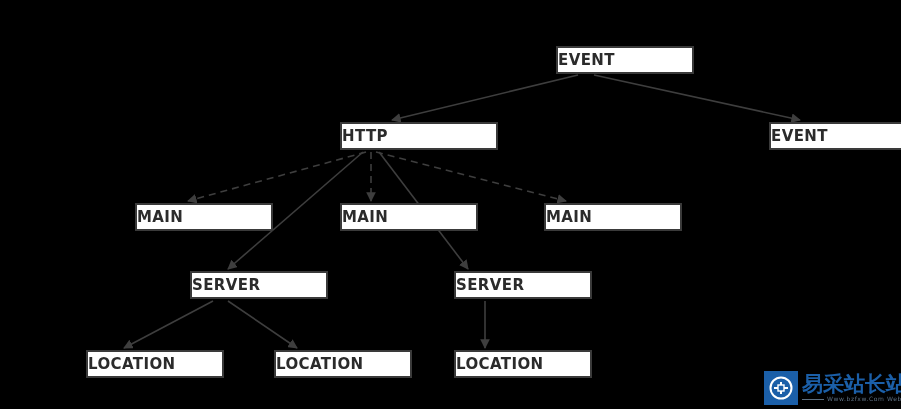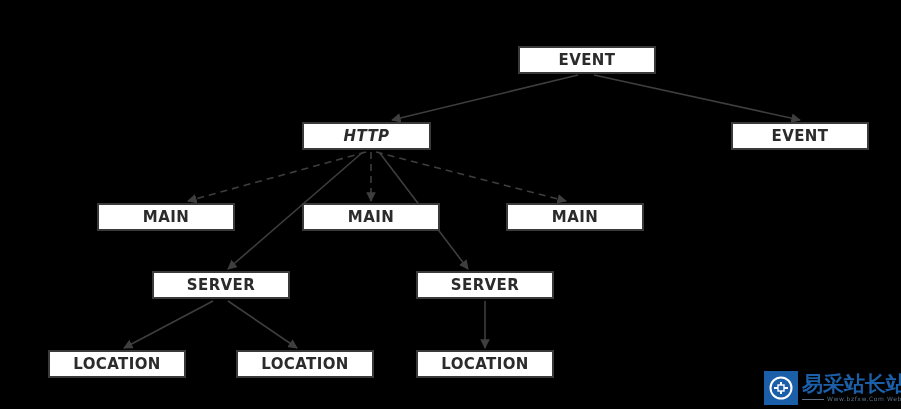--- a/index.html
+++ b/index.html
@@ -23,27 +23,28 @@
     height: 409px;
     pointer-events: none;
   }
   .node {
     position: absolute;
     box-sizing: border-box;
     background: #ffffff;
     border: 2px solid #3a3a3a;
     display: flex;
     align-items: center;
-    justify-content: center;
+    justify-content: flex-start;
     color: #2b2b2b;
     font-weight: bold;
     font-size: 15px;
     letter-spacing: 0.4px;
     z-index: 3;
     white-space: nowrap;
+    margin-left: 38px;
   }
   .node .label { pointer-events: none; }
 
   
   #watermark {
     position: absolute;
     z-index: 5;
     display: flex;
     align-items: center;
     background: transparent;
@@ -112,21 +113,21 @@
         <line x1="213" y1="301" x2="124" y2="348" stroke="#3e3e3e" stroke-width="1.6" marker-end="url(#arrow)"></line>
         <line x1="228" y1="301" x2="297" y2="348" stroke="#3e3e3e" stroke-width="1.6" marker-end="url(#arrow)"></line>
         <line x1="485" y1="301" x2="485" y2="348" stroke="#3e3e3e" stroke-width="1.6" marker-end="url(#arrow)"></line>
       </g>
   </svg>
 
   <div id="node-layer">
       <div class="node" style="left: 518px; top: 46px; width: 138px; height: 28px; background: rgb(255, 255, 255); border-color: rgb(58, 58, 58); color: rgb(43, 43, 43);">
         <span class="label">EVENT</span>
       </div>
-      <div class="node" style="left: 302px; top: 122px; width: 129px; height: 28px; background: rgb(255, 255, 255); border-color: rgb(58, 58, 58); color: rgb(43, 43, 43); font-style: italic;">
+      <div class="node" style="left: 302px; top: 122px; width: 158px; height: 28px; background: rgb(255, 255, 255); border-color: rgb(58, 58, 58); color: rgb(43, 43, 43);">
         <span class="label">HTTP</span>
       </div>
       <div class="node" style="left: 731px; top: 122px; width: 138px; height: 28px; background: rgb(255, 255, 255); border-color: rgb(58, 58, 58); color: rgb(43, 43, 43);">
         <span class="label">EVENT</span>
       </div>
       <div class="node" style="left: 97px; top: 203px; width: 138px; height: 28px; background: rgb(255, 255, 255); border-color: rgb(58, 58, 58); color: rgb(43, 43, 43);">
         <span class="label">MAIN</span>
       </div>
       <div class="node" style="left: 302px; top: 203px; width: 138px; height: 28px; background: rgb(255, 255, 255); border-color: rgb(58, 58, 58); color: rgb(43, 43, 43);">
         <span class="label">MAIN</span>

